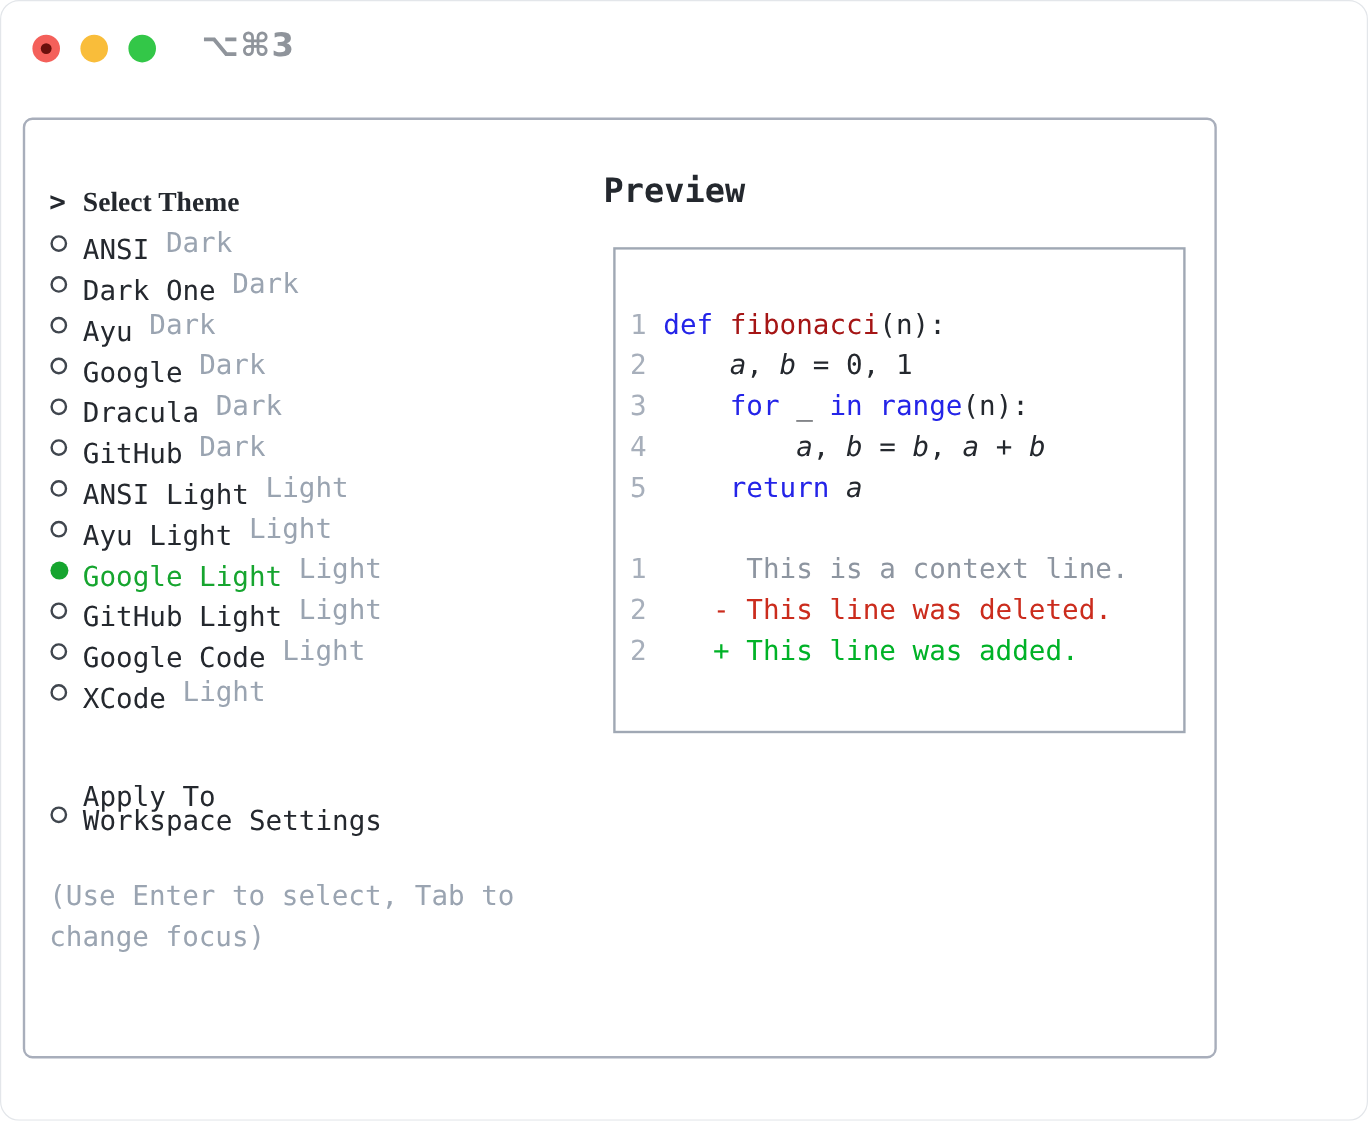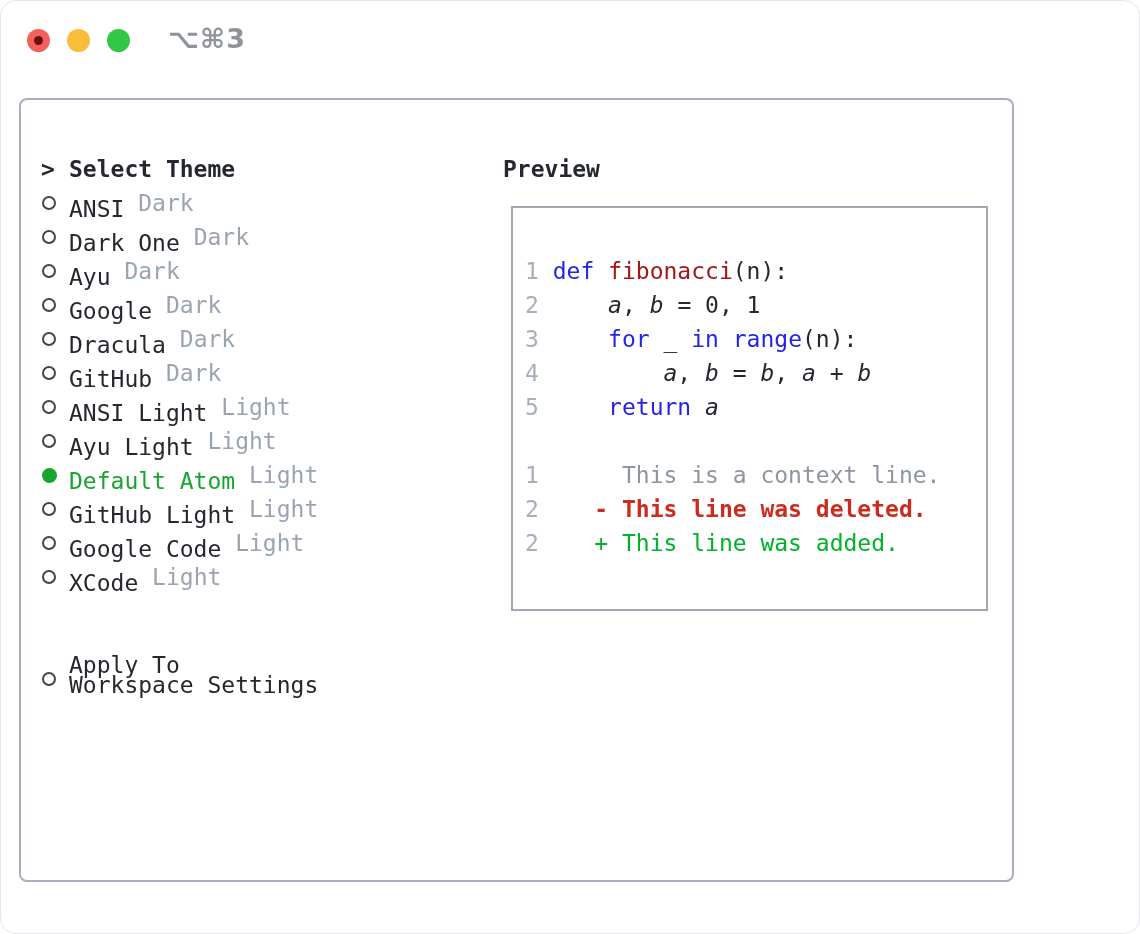--- a/index.html
+++ b/index.html
@@ -34,45 +34,45 @@
   .panel{
     position:absolute;left:18px;top:97px;width:995px;height:784px;
     border:2px solid var(--border);border-radius:8px;background:#ffffff;
   }
   .row{height:34px;line-height:34px;font-size:23px;white-space:pre;display:flex;align-items:center;}
   .marker{width:28px;display:inline-flex;align-items:center;flex:0 0 28px;}
   .circle{width:14px;height:14px;border-radius:50%;border:2px solid var(--circle_outline);margin-left:1px;}
   .circle.sel{width:15px;height:15px;border:none;background:var(--green);}
   .left-col{position:absolute;left:20px;top:52px;width:460px;}
   .cursor{width:28px;flex:0 0 28px;font-weight:bold;color:var(--text);}
-  .header-text{font-weight:bold;color:var(--text);}
+  .header-text{font-weight:bold;color:var(--text);font-family:Liberation Serif, serif;}
   .opt-name{color:var(--text);margin-top:12px;}
   .opt-name.sel{color:var(--green);}
   .opt-tag{color:var(--muted);margin-left:1ch;}
   .blank-row{height:34px;}
   .apply-header{color:var(--text);margin-top:39px;}
   .help-line{color:var(--muted);}
   
   .preview-title{
-    position:absolute;left:482px;top:52px;height:34px;line-height:34px;
-    font-size:23px;font-weight:bold;color:var(--text);
+    position:absolute;left:482px;top:42px;height:34px;line-height:34px;
+    font-size:28px;font-weight:bold;color:var(--text);
   }
   .preview-box{
     position:absolute;left:490px;top:106px;width:477px;height:405px;
     border:2px solid var(--preview_border);background:#ffffff;
     padding:46px 0 0 12px;overflow:hidden;
   }
   .pline{height:34px;line-height:34px;font-size:23px;white-space:pre;}
   .ln{color:var(--line_number);}
   .seg-pl{color:var(--text);}
   .seg-kw{color:var(--keyword);}
   .seg-fn{color:var(--function_name);}
   .seg-var{color:var(--text);font-style:italic;}
   .diff-context{color:var(--context);}
-  .diff-deleted{color:var(--diff_deleted);font-weight:bold;}
+  .diff-deleted{color:var(--diff_deleted);}
   .diff-added{color:var(--diff_added);}
 </style>
 </head>
 <body>
 
 <div class="window">
 
   <div class="titlebar">
     <div class="traffic-lights">
       <span class="tl red">
@@ -93,34 +93,38 @@
       </div>
       <div id="theme-items">
           <div class="row"><span class="marker"><span class="circle"></span></span><span class="opt-name">ANSI</span><span class="opt-tag">Dark</span></div>
           <div class="row"><span class="marker"><span class="circle"></span></span><span class="opt-name">Dark One</span><span class="opt-tag">Dark</span></div>
           <div class="row"><span class="marker"><span class="circle"></span></span><span class="opt-name">Ayu</span><span class="opt-tag">Dark</span></div>
           <div class="row"><span class="marker"><span class="circle"></span></span><span class="opt-name">Google</span><span class="opt-tag">Dark</span></div>
           <div class="row"><span class="marker"><span class="circle"></span></span><span class="opt-name">Dracula</span><span class="opt-tag">Dark</span></div>
           <div class="row"><span class="marker"><span class="circle"></span></span><span class="opt-name">GitHub</span><span class="opt-tag">Dark</span></div>
           <div class="row"><span class="marker"><span class="circle"></span></span><span class="opt-name">ANSI Light</span><span class="opt-tag">Light</span></div>
           <div class="row"><span class="marker"><span class="circle"></span></span><span class="opt-name">Ayu Light</span><span class="opt-tag">Light</span></div>
-          <div class="row"><span class="marker"><span class="circle sel"></span></span><span class="opt-name sel">Default Atom</span><span class="opt-tag">Light</span></div>
+          <div class="row"><span class="marker"><span class="circle sel"></span></span><span class="opt-name sel">Google Light</span><span class="opt-tag">Light</span></div>
           <div class="row"><span class="marker"><span class="circle"></span></span><span class="opt-name">GitHub Light</span><span class="opt-tag">Light</span></div>
           <div class="row"><span class="marker"><span class="circle"></span></span><span class="opt-name">Google Code</span><span class="opt-tag">Light</span></div>
           <div class="row"><span class="marker"><span class="circle"></span></span><span class="opt-name">XCode</span><span class="opt-tag">Light</span></div>
         </div>
       <div class="blank-row"></div>
       <div class="row">
         <span class="marker"></span>
         <span class="apply-header">Apply To</span>
       </div>
       <div id="apply-options">
           <div class="row"><span class="marker"><span class="circle"></span></span><span class="opt-name">Workspace Settings</span></div>
         </div>
       <div class="blank-row"></div>
+      <div id="help-text">
+          <div class="row help-line">(Use Enter to select, Tab to</div>
+          <div class="row help-line">change focus)</div>
+        </div>
     </div>
 
     <div class="preview-title">Preview</div>
 
     <div class="preview-box">
       <div id="preview-lines">
           <div class="pline"><span class="ln">1</span> <span class="seg-kw">def</span><span class="seg-pl"> </span><span class="seg-fn">fibonacci</span><span class="seg-pl">(n):</span></div>
           <div class="pline"><span class="ln">2</span> <span class="seg-pl">    </span><span class="seg-var">a</span><span class="seg-pl">, </span><span class="seg-var">b</span><span class="seg-pl"> = 0, 1</span></div>
           <div class="pline"><span class="ln">3</span> <span class="seg-pl">    </span><span class="seg-kw">for</span><span class="seg-pl"> _ </span><span class="seg-kw">in</span><span class="seg-pl"> </span><span class="seg-kw">range</span><span class="seg-pl">(n):</span></div>
           <div class="pline"><span class="ln">4</span> <span class="seg-pl">        </span><span class="seg-var">a</span><span class="seg-pl">, </span><span class="seg-var">b</span><span class="seg-pl"> = </span><span class="seg-var">b</span><span class="seg-pl">, </span><span class="seg-var">a</span><span class="seg-pl"> + </span><span class="seg-var">b</span></div>

